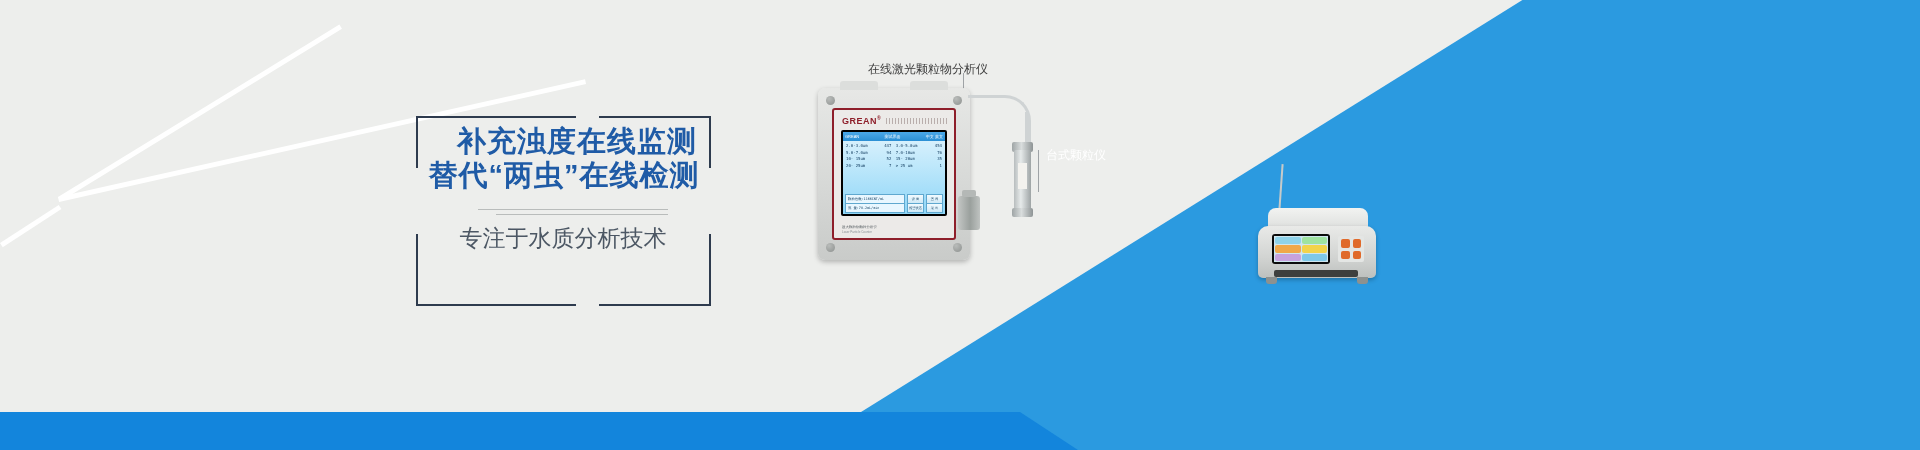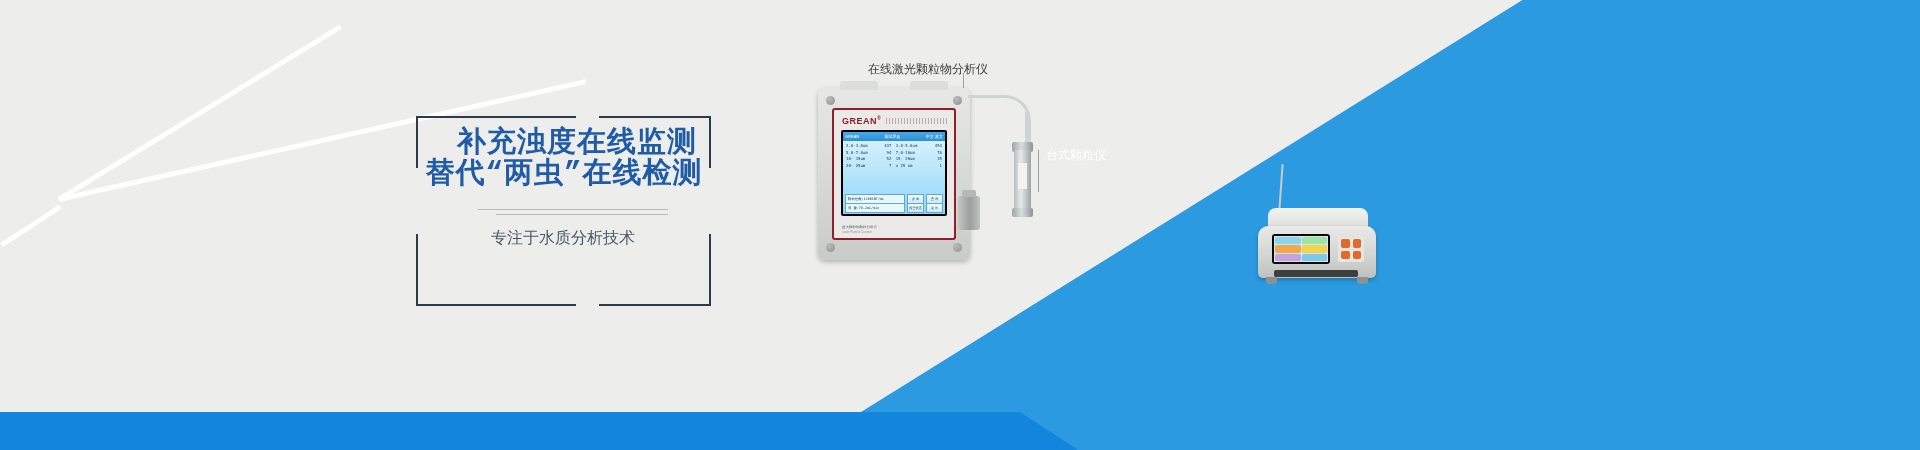--- a/index.html
+++ b/index.html
@@ -77,42 +77,42 @@
     width:320px;
     text-align:center;
     color:#1f5ba6;
     font-weight:bold;
     font-size:29px;
     line-height:34px;
     letter-spacing:1px;
     white-space:nowrap;
   }
   .headline .l1{ padding-left:26px; }
-  .headline .l2{ padding-left:0px;font-family:Liberation Mono, monospace; }
+  .headline .l2{ padding-left:0px; }
 
   .divider{
     position:absolute;
     left:62px;top:93px;
     width:190px;height:1px;
     background:#b9bcbb;
   }
   .divider2{
     position:absolute;
     left:80px;top:98px;
     width:172px;height:1px;
     background:#b9bcbb;
   }
 
   .subtitle{
     position:absolute;
     left:-8px;top:108px;
     width:310px;
     text-align:center;
     color:#4c5764;
-    font-size:16px;
+    font-size:23px;
     line-height:28px;
     white-space:nowrap;
   }
 
   
   .callout{
     position:absolute;
     color:#3c3c3c;
     font-size:12px;
     white-space:nowrap;

